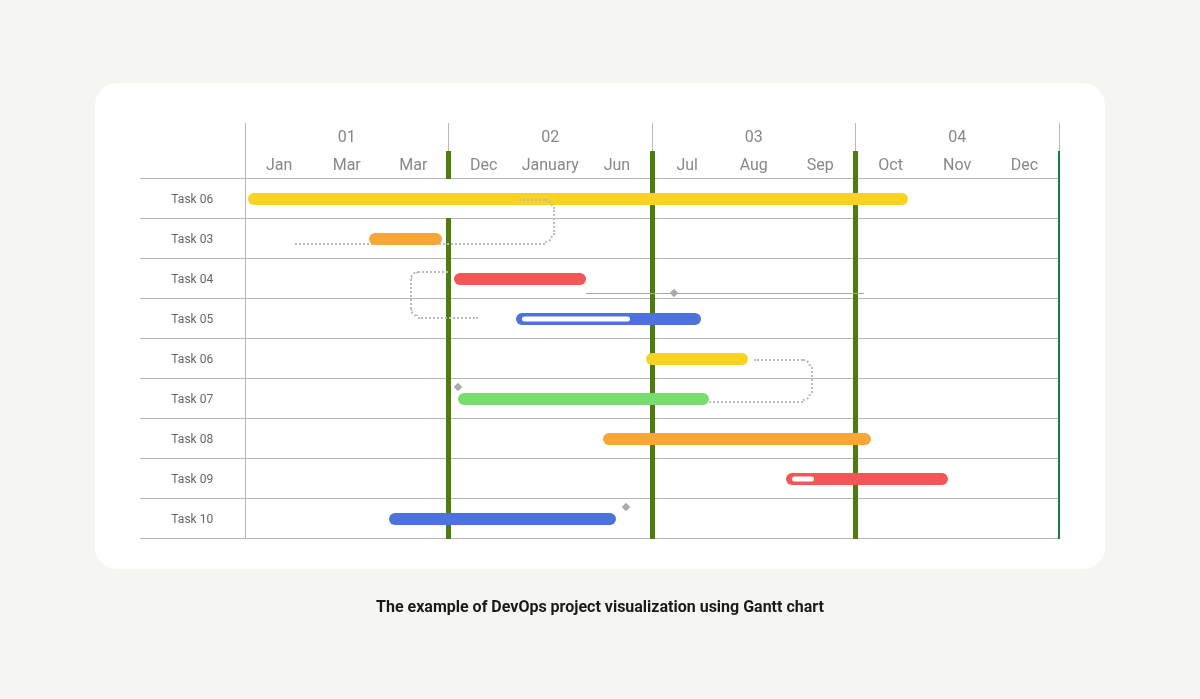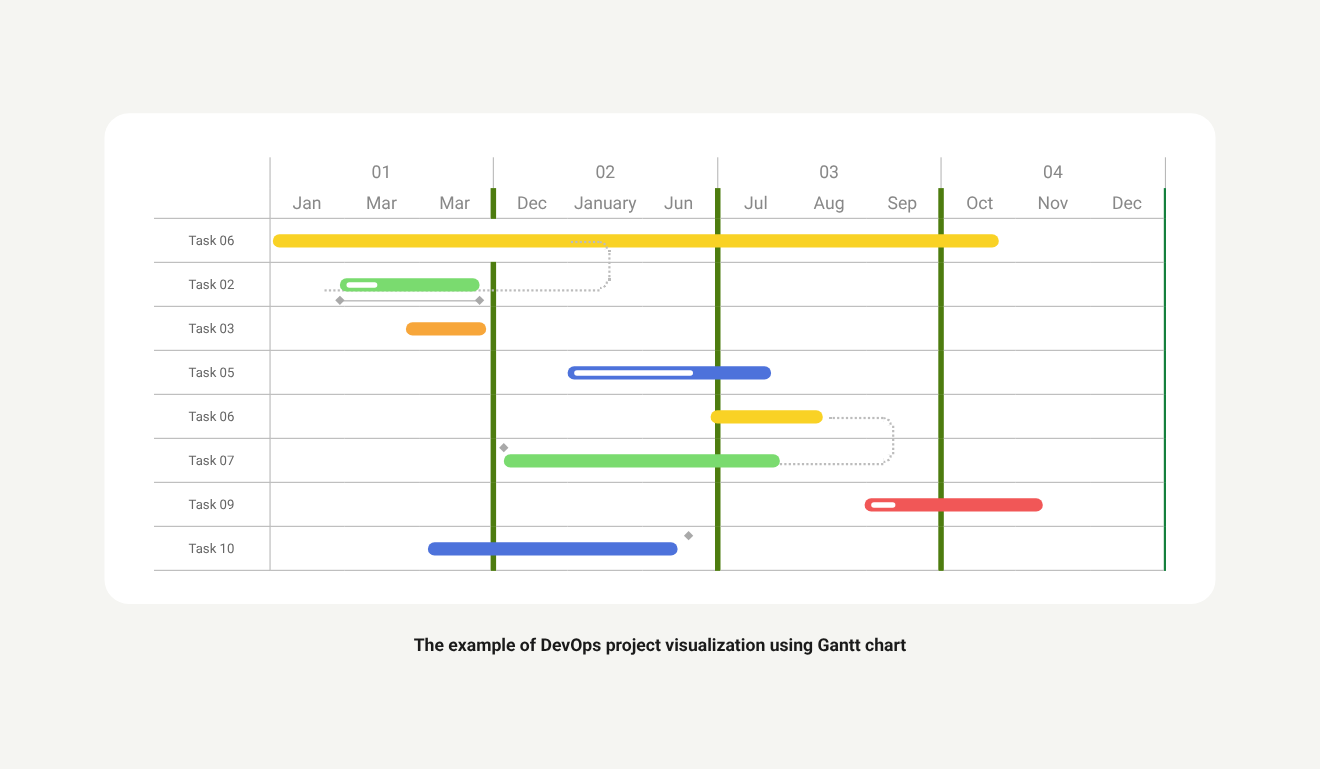--- a/index.html
+++ b/index.html
@@ -142,49 +142,59 @@
         <div class="dep dep-tr" style="left:48%;top:50%"></div>
         <div class="dep dep-v" style="left:calc(48% + 8px);top:calc(50% + 8px);height:28px"></div>
         <div class="dep dep-br" style="left:48%;top:calc(50% + 36px)"></div>
         <div class="dep dep-h" style="right:52%;top:calc(50% + 44px);width:250px"></div>
       </div>
           </td>
       <td class="lane qsep" colspan="3"></td>
       <td class="lane last" colspan="3"></td>
     </tr>
 
-    <tr class="task-row">
-      <td class="labelcell">Task 02</td>
-      <td class="lane qsep" colspan="3">
-            <div class="area">
-        <div class="bar" style="left:31.5%;width:63.5%;background:#7ADB6F;">
-          <div class="inner" style="width:22%"></div>
-        </div>
-        <div class="diamond" style="left:31.5%;top:calc(50% + 14px)"></div>
-        <div class="diamond" style="left:95%;top:calc(50% + 14px)"></div>
-        <div class="link-line" style="left:31.5%;width:63.5%;top:calc(50% + 14px)"></div>
-      </div>
-          </td>
-      <td class="lane qsep" colspan="3"></td>
-      <td class="lane qsep" colspan="3"></td>
-      <td class="lane last" colspan="3"></td>
-    </tr>
 
     <tr class="task-row">
       <td class="labelcell">Task 03</td>
       <td class="lane qsep" colspan="3">
             <div class="area">
         <div class="bar" style="left:61.5%;width:36.5%;background:#F7A63A;"></div>
       </div>
           </td>
       <td class="lane qsep" colspan="3"></td>
       <td class="lane qsep" colspan="3"></td>
       <td class="lane last" colspan="3"></td>
     </tr>
 
+    <tr class="task-row">
+      <td class="labelcell">Task 04</td>
+      <td class="lane qsep" colspan="3">
+            <div class="area">
+
+        <div class="dep dep-v" style="left:82%;top:50%;height:30px"></div>
+        <div class="dep dep-bl" style="left:82%;top:calc(50% + 30px)"></div>
+        <div class="dep dep-h" style="left:calc(82% + 8px);top:calc(50% + 38px);width:60px"></div>
+        <div class="dep dep-tl" style="left:82%;top:calc(50% - 8px)"></div>
+        <div class="dep dep-h" style="left:calc(82% + 8px);top:calc(50% - 8px);width:30px"></div>
+      </div>
+          </td>
+      <td class="lane qsep" colspan="3">
+            <div class="area">
+        <div class="bar" style="left:1.5%;width:66.5%;background:#F15757;"></div>
+
+        <div class="link-line" style="left:68%;width:140%;top:calc(50% + 14px)"></div>
+      </div>
+          </td>
+      <td class="lane qsep" colspan="3">
+            <div class="area">
+        <div class="diamond" style="left:10%;top:calc(50% + 14px)"></div>
+      </div>
+          </td>
+      <td class="lane last" colspan="3"></td>
+    </tr>
 
     <tr class="task-row">
       <td class="labelcell">Task 05</td>
       <td class="lane qsep" colspan="3"></td>
       <td class="lane qsep" colspan="3">
             <div class="area">
         <div class="bar" style="left:33%;width:93%;background:#4D72DB;">
           <div class="inner" style="width:58%"></div>
         </div>
       </div>
@@ -220,20 +230,31 @@
       <td class="lane qsep" colspan="3">
             <div class="area">
         <div class="diamond" style="left:3.5%;top:calc(50% - 12px)"></div>
         <div class="bar" style="left:3.5%;width:126.5%;background:#7ADB6F;"></div>
       </div>
           </td>
       <td class="lane qsep" colspan="3"></td>
       <td class="lane last" colspan="3"></td>
     </tr>
 
+    <tr class="task-row">
+      <td class="labelcell">Task 08</td>
+      <td class="lane qsep" colspan="3"></td>
+      <td class="lane qsep" colspan="3">
+            <div class="area">
+        <div class="bar" style="left:76.5%;width:135%;background:#F7A63A;"></div>
+      </div>
+          </td>
+      <td class="lane qsep" colspan="3"></td>
+      <td class="lane last" colspan="3"></td>
+    </tr>
 
     <tr class="task-row">
       <td class="labelcell">Task 09</td>
       <td class="lane qsep" colspan="3"></td>
       <td class="lane qsep" colspan="3"></td>
       <td class="lane qsep" colspan="3">
             <div class="area">
         <div class="bar" style="left:66.5%;width:81.5%;background:#F15757;">
           <div class="inner" style="width:13%"></div>
         </div>

